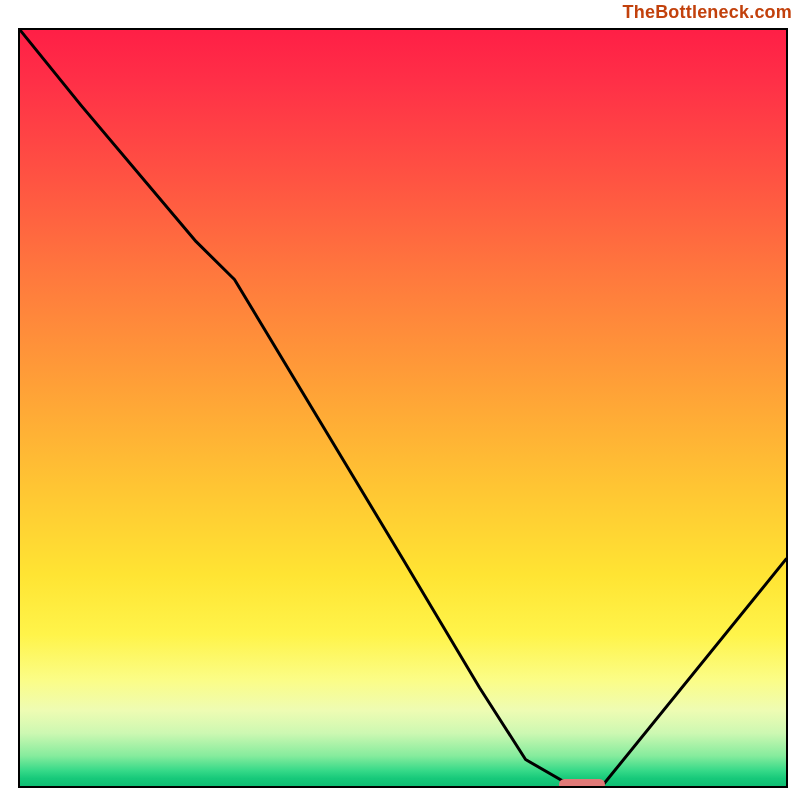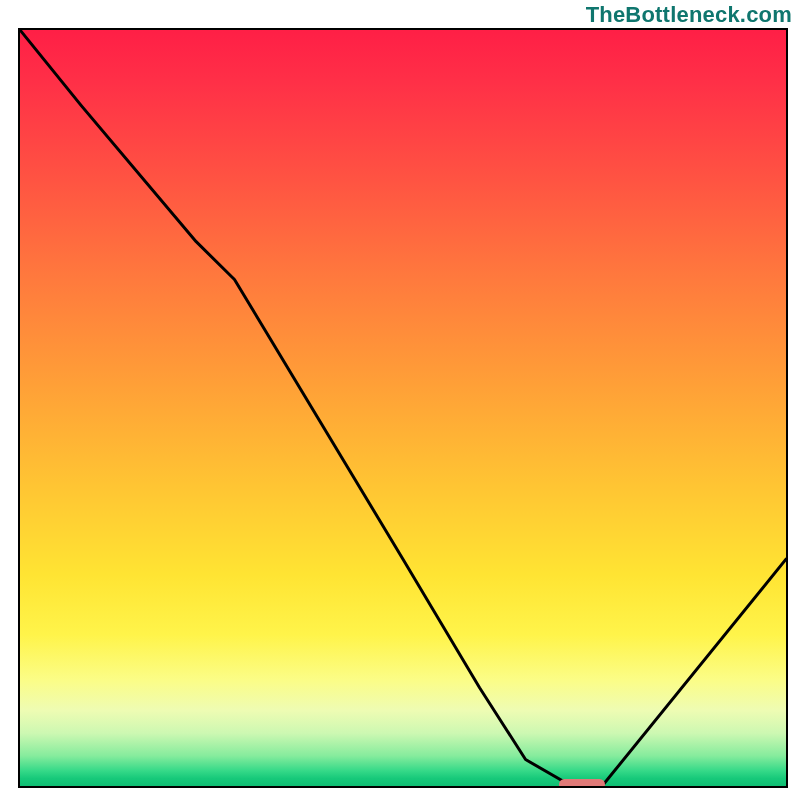--- a/index.html
+++ b/index.html
@@ -16,23 +16,23 @@
     left: 0;
     top: 0;
     width: 800px;
     height: 800px;
     box-sizing: border-box;
   }
   .watermark {
     position: absolute;
     top: 2px;
     right: 8px;
-    font-size: 22px;
+    font-size: 18px;
     font-weight: 600;
-    color: #0f766e;
+    color: #c2410c;
     letter-spacing: 0.2px;
   }
   .plot-area {
     position: absolute;
     left: 18px;
     top: 28px;
     width: 770px;
     height: 760px;
     box-sizing: border-box;
     border: 2px solid #000;

